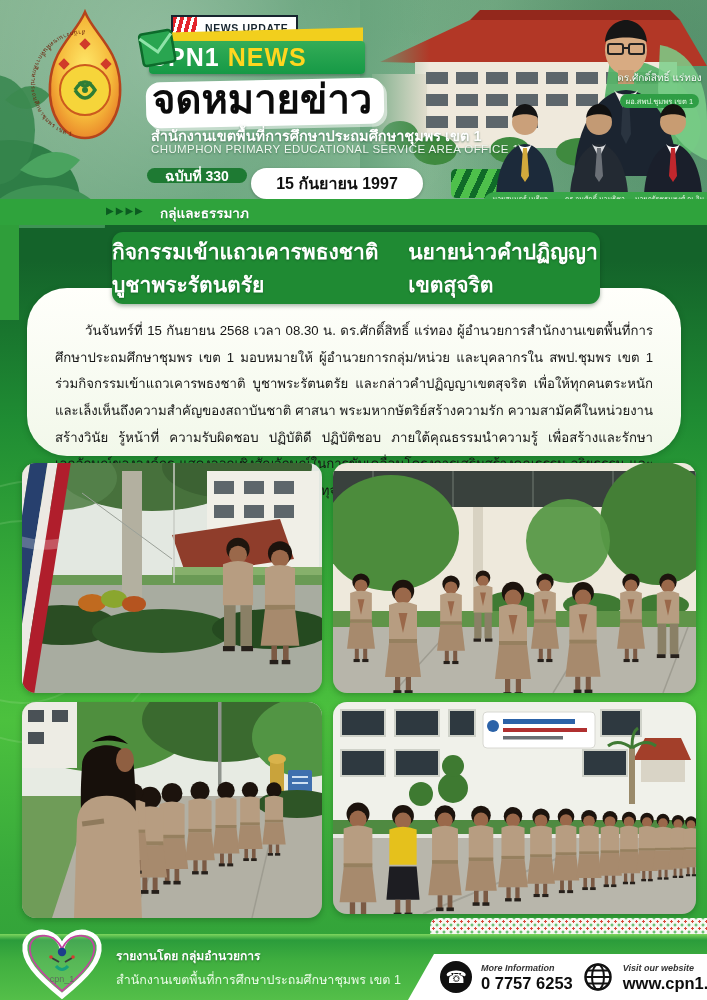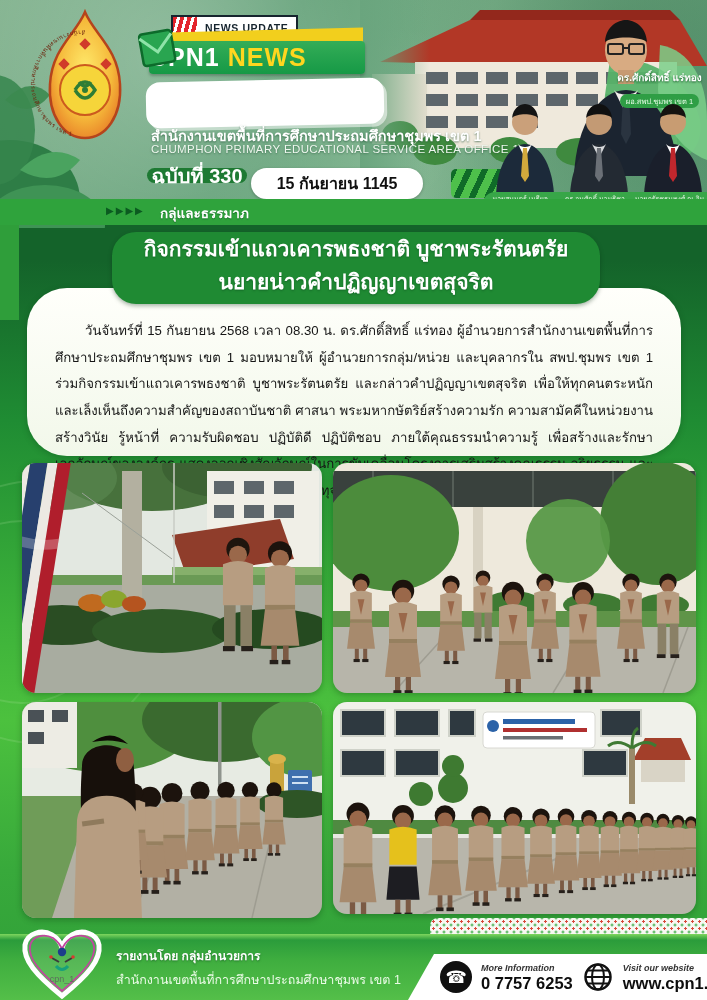--- a/index.html
+++ b/index.html
@@ -30,49 +30,49 @@
   .banner .w2{font-size:25px;font-weight:800;color:#ffd61f;letter-spacing:1px;}
   .envelope{position:absolute;left:-10px;top:-4px;width:36px;height:42px;transform:rotate(-10deg);}
   .title-brush{position:absolute;left:146px;top:80px;width:238px;height:46px;background:#fff;
     border-radius:14px;transform:rotate(-1.2deg);box-shadow:3px 3px 0 rgba(255,255,255,.55);}
   .title-th{position:absolute;left:152px;top:76px;width:230px;font-size:40px;font-weight:800;color:#0b0b0b;line-height:46px;}
   .org-th{position:absolute;left:151px;top:124px;width:440px;font-size:14.5px;font-weight:bold;color:#fff;
     text-shadow:0 1px 2px rgba(20,70,40,.6);}
   .org-en{position:absolute;left:151px;top:143px;width:440px;font-size:11.5px;color:#eef6ee;letter-spacing:.4px;
     text-shadow:0 1px 2px rgba(20,70,40,.5);}
   .issue-pill{position:absolute;left:147px;top:168px;width:100px;height:15px;background:#1e7a33;border-radius:17px;
-    color:#fff;font-size:20px;font-weight:bold;display:flex;align-items:center;justify-content:center;}
+    color:#fff;font-size:14px;font-weight:bold;display:flex;align-items:center;justify-content:center;}
   .date-pill{position:absolute;left:251px;top:168px;width:172px;height:31px;background:#fff;border-radius:17px;
     color:#101010;font-size:16px;font-weight:bold;display:flex;align-items:center;justify-content:center;
     box-shadow:0 1px 3px rgba(0,0,0,.25);}
   .chevrons{position:absolute;left:451px;top:169px;width:80px;height:29px;border-radius:5px;background:#4ec04b;
     background-image:repeating-linear-gradient(115deg,#0f6b28 0 6px,transparent 6px 14px);}
   .director-svg{position:absolute;left:556px;top:4px;width:146px;height:172px;}
   .dir-caption{position:absolute;left:612px;top:70px;width:95px;text-align:center;}
-  .dir-caption .n{font-size:10px;font-weight:bold;color:#fff;text-shadow:0 1px 2px #155c28;}
+  .dir-caption .n{font-size:10px;font-weight:normal;color:#fff;text-shadow:0 1px 2px #155c28;}
   .dir-caption .t{display:inline-block;margin-top:9px;background:#2f9e45;border-radius:8px;padding:1px 6px;
     font-size:7.5px;color:#eaffea;}
   .deputy-svg{position:absolute;top:96px;width:66px;height:98px;}
   .cap-strip{position:absolute;left:483px;top:192px;width:224px;height:28px;background:#38a648;
     border-radius:12px 0 0 12px;display:flex;}
   .cap-col{width:74.6px;text-align:center;padding-top:3px;}
   .cap-col .n{font-size:6.9px;color:#f2fbef;line-height:8.5px;}
   .cap-col .t{font-size:6.5px;color:#d9f0d4;line-height:8px;}
   
   .band{position:absolute;left:0;top:199px;width:707px;height:26px;background:#2fa33c;}
   .band .arrows{position:absolute;left:106px;top:6px;font-size:10px;color:#0b5a20;letter-spacing:2px;}
   .band .lbl{position:absolute;left:160px;top:3px;font-size:13.5px;font-weight:bold;color:#fff;
     text-shadow:0 1px 1px rgba(0,60,20,.5);}
   .green-sq{position:absolute;left:0;top:225px;width:19px;height:95px;background:#2f9e3a;}
   .arc1,.arc2{position:absolute;border:2px solid rgba(190,235,170,.18);border-radius:50%;}
   .arc1{left:-70px;top:520px;width:180px;height:180px;}
   .arc2{left:-95px;top:480px;width:260px;height:260px;}
   
-  .headline{position:absolute;left:112px;top:232px;width:488px;height:72px;border-radius:24px;background:#1f8a33;
-    box-shadow:0 2px 4px rgba(0,40,15,.35);display:flex;flex-direction:column;align-items:center;justify-content:flex-start;z-index:3;}
+  .headline{position:absolute;left:112px;top:232px;width:488px;height:72px;border-radius:11px;background:#1f8a33;
+    box-shadow:0 2px 4px rgba(0,40,15,.35);display:flex;align-items:center;justify-content:space-between;z-index:3;}
   .headline div{color:#fff;font-size:21px;font-weight:bold;line-height:33px;text-shadow:0 1px 2px rgba(0,50,20,.4);}
   .article{position:absolute;left:27px;top:288px;width:654px;height:168px;border-radius:40px;
     background:linear-gradient(180deg,#fffffb,#f2f8ea);z-index:2;box-shadow:0 2px 6px rgba(0,40,15,.25);}
   .article p{margin:0;padding:30px 28px 14px 28px;font-size:13.2px;line-height:2.02;color:#161616;
     text-align:justify;text-indent:30px;font-weight:500;}
   
   figure{margin:0;position:absolute;border-radius:14px;overflow:hidden;box-shadow:0 2px 6px rgba(0,40,10,.3);z-index:2;}
   figure svg{display:block;}
   .ph1{left:22px;top:463px;width:300px;height:230px;}
   .ph2{left:333px;top:463px;width:363px;height:230px;}
@@ -193,25 +193,26 @@
       <span class="w1">CPN1</span>
       <span class="w2">NEWS</span>
     </div>
     <svg class="envelope" viewBox="0 0 36 42">
       <rect x="2" y="6" width="32" height="32" rx="3" fill="#29a550" stroke="#0d6b2b" stroke-width="2.5"></rect>
       <path d="M2,10 L18,26 L34,10" fill="none" stroke="#8fe3a8" stroke-width="3"></path>
     </svg>
   </div>
 
   <div class="title-brush"></div>
+  <h1 class="title-th" style="margin:0;position:absolute;">จดหมายข่าว</h1>
   <div class="org-th">สำนักงานเขตพื้นที่การศึกษาประถมศึกษาชุมพร เขต 1</div>
   <div class="org-en">CHUMPHON PRIMARY EDUCATIONAL SERVICE AREA OFFICE 1</div>
 
   <div class="issue-pill">ฉบับที่ 330</div>
-  <div class="date-pill">15 กันยายน 1145</div>
+  <div class="date-pill">15 กันยายน 1997</div>
   <div class="chevrons"></div>
 
   <svg class="director-svg" viewBox="0 0 146 172">
     <ellipse cx="70" cy="46" rx="21" ry="25" fill="#d8ab82"></ellipse>
     <path d="M49,38 C50,22 62,16 70,16 C78,16 90,22 91,38 C84,32 56,32 49,38 Z" fill="#161616"></path>
     <g stroke="#222" stroke-width="2" fill="none">
       <rect x="52" y="40" width="15" height="10" rx="2"></rect>
         <rect x="73" y="40" width="15" height="10" rx="2"></rect>
         <line x1="67" y1="44" x2="73" y2="44"></line>
     </g>

